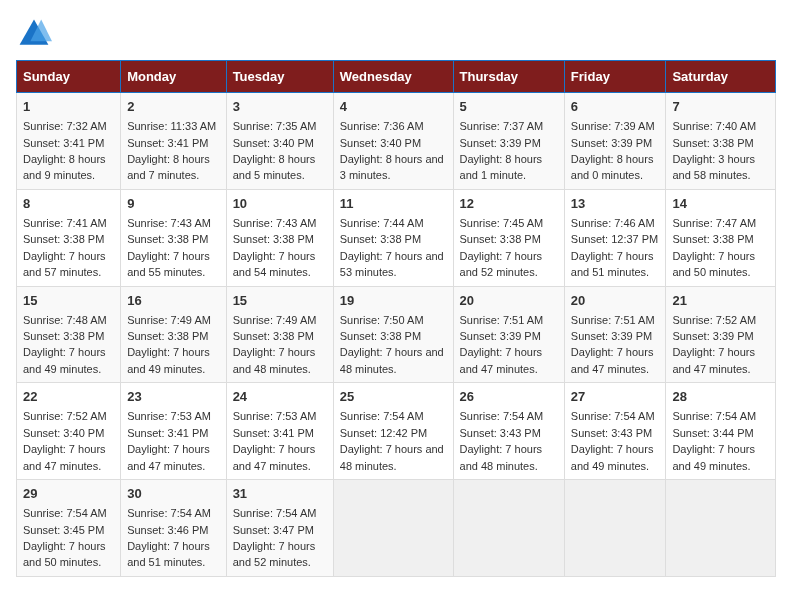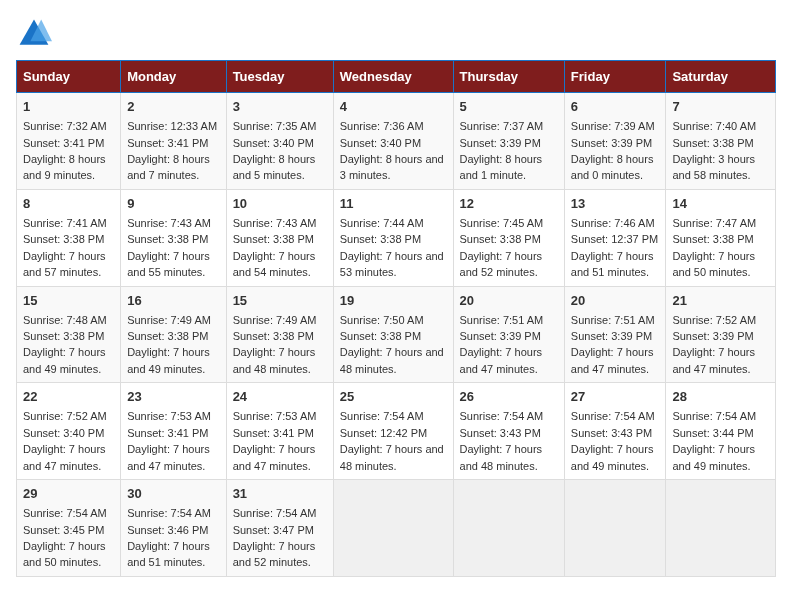--- a/index.html
+++ b/index.html
@@ -129,21 +129,21 @@
         <th>Tuesday</th>
         <th>Wednesday</th>
         <th>Thursday</th>
         <th>Friday</th>
         <th>Saturday</th>
       </tr>
   </thead>
   <tbody id="calendar-body">
   <tr class="week-row">
         <td><span class="cell-date">1</span><span class="cell-info">Sunrise: 7:32 AM</span><br><span class="cell-info">Sunset: 3:41 PM</span><br><span class="cell-info">Daylight: 8 hours and 9 minutes.</span></td>
-        <td><span class="cell-date">2</span><span class="cell-info">Sunrise: 12:33 AM</span><br><span class="cell-info">Sunset: 3:41 PM</span><br><span class="cell-info">Daylight: 8 hours and 7 minutes.</span></td>
+        <td><span class="cell-date">2</span><span class="cell-info">Sunrise: 11:33 AM</span><br><span class="cell-info">Sunset: 3:41 PM</span><br><span class="cell-info">Daylight: 8 hours and 7 minutes.</span></td>
         <td><span class="cell-date">3</span><span class="cell-info">Sunrise: 7:35 AM</span><br><span class="cell-info">Sunset: 3:40 PM</span><br><span class="cell-info">Daylight: 8 hours and 5 minutes.</span></td>
         <td><span class="cell-date">4</span><span class="cell-info">Sunrise: 7:36 AM</span><br><span class="cell-info">Sunset: 3:40 PM</span><br><span class="cell-info">Daylight: 8 hours and 3 minutes.</span></td>
         <td><span class="cell-date">5</span><span class="cell-info">Sunrise: 7:37 AM</span><br><span class="cell-info">Sunset: 3:39 PM</span><br><span class="cell-info">Daylight: 8 hours and 1 minute.</span></td>
         <td><span class="cell-date">6</span><span class="cell-info">Sunrise: 7:39 AM</span><br><span class="cell-info">Sunset: 3:39 PM</span><br><span class="cell-info">Daylight: 8 hours and 0 minutes.</span></td>
         <td><span class="cell-date">7</span><span class="cell-info">Sunrise: 7:40 AM</span><br><span class="cell-info">Sunset: 3:38 PM</span><br><span class="cell-info">Daylight: 3 hours and 58 minutes.</span></td>
       </tr>
       <tr class="week-row">
         <td><span class="cell-date">8</span><span class="cell-info">Sunrise: 7:41 AM</span><br><span class="cell-info">Sunset: 3:38 PM</span><br><span class="cell-info">Daylight: 7 hours and 57 minutes.</span></td>
         <td><span class="cell-date">9</span><span class="cell-info">Sunrise: 7:43 AM</span><br><span class="cell-info">Sunset: 3:38 PM</span><br><span class="cell-info">Daylight: 7 hours and 55 minutes.</span></td>
         <td><span class="cell-date">10</span><span class="cell-info">Sunrise: 7:43 AM</span><br><span class="cell-info">Sunset: 3:38 PM</span><br><span class="cell-info">Daylight: 7 hours and 54 minutes.</span></td>

